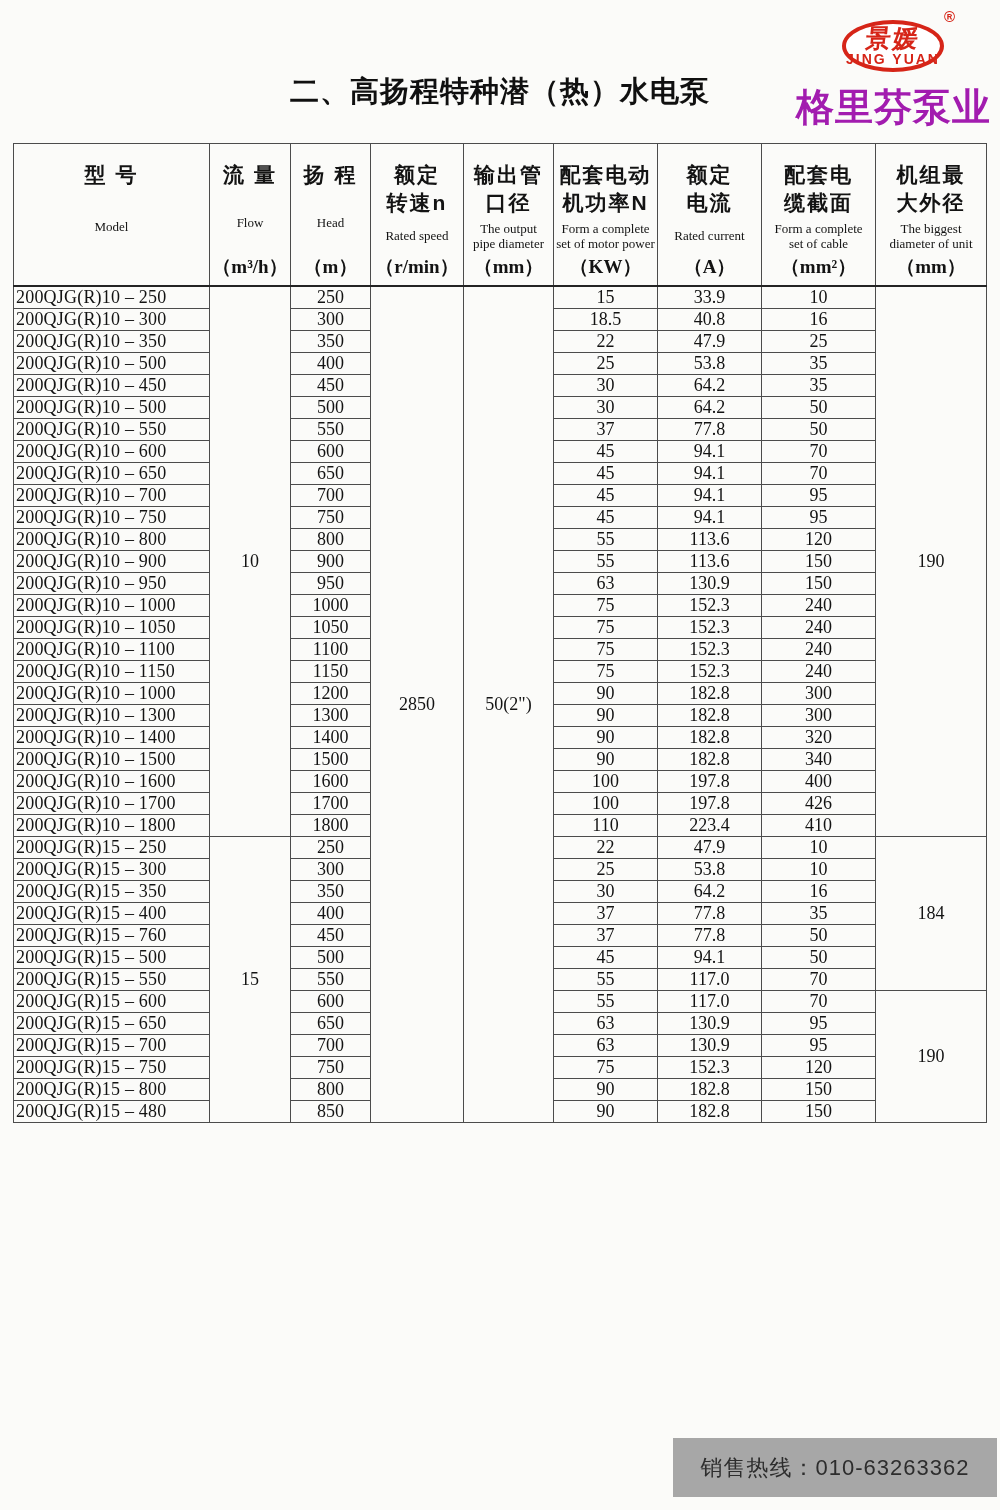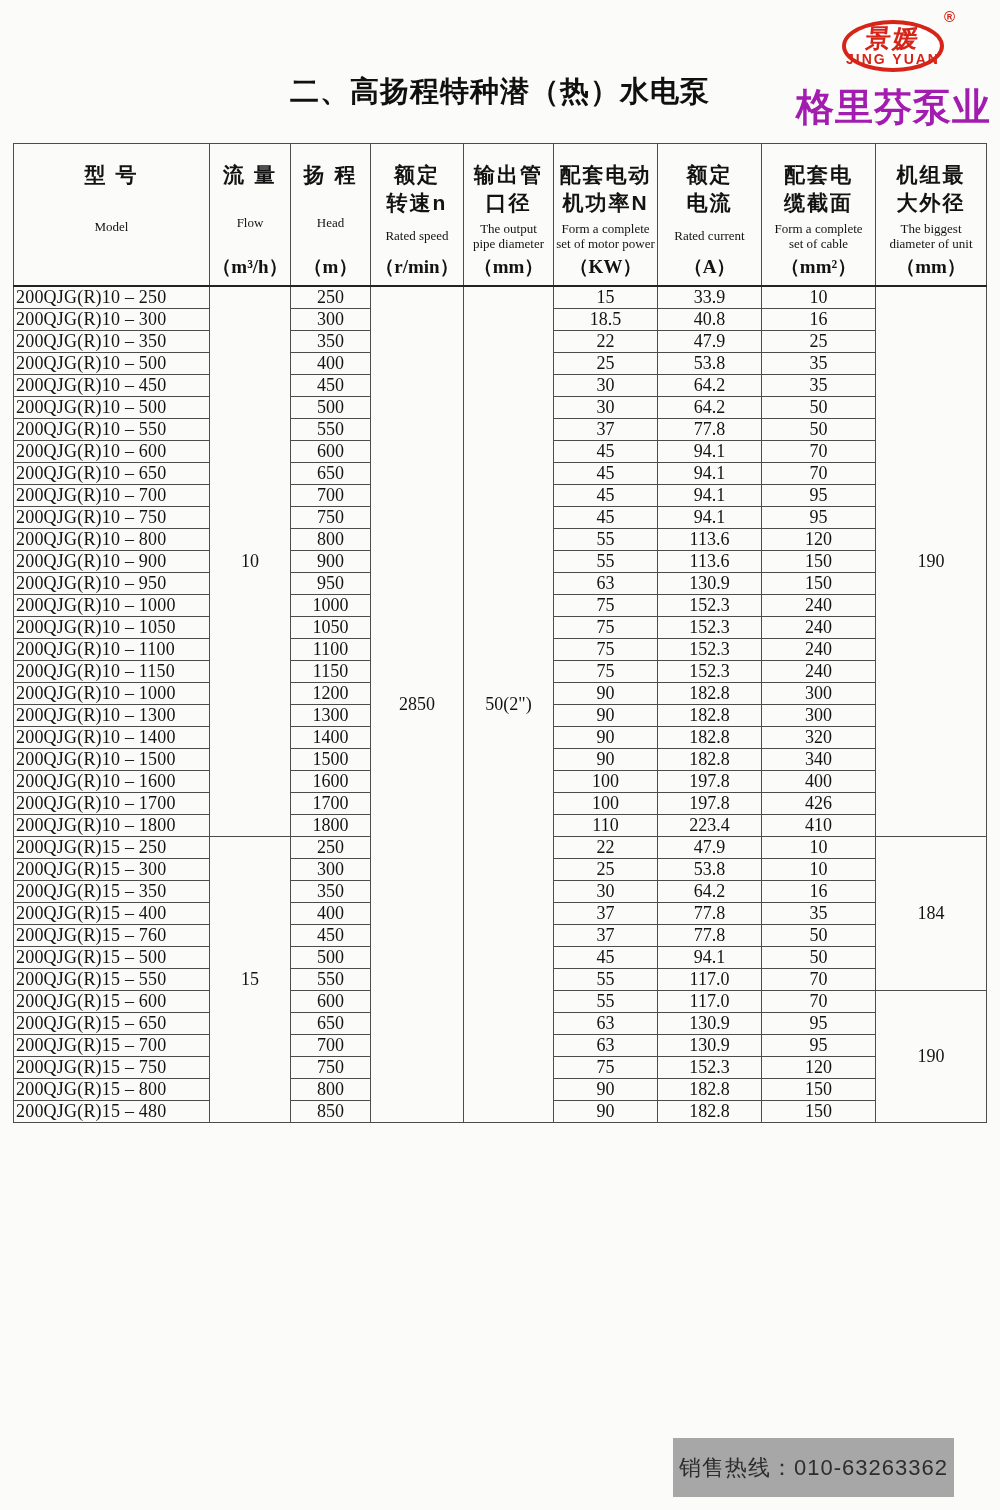--- a/index.html
+++ b/index.html
@@ -79,21 +79,21 @@
     font-family:"Liberation Serif", serif;
     font-weight:bold; font-size:19px; line-height:1;
     min-height:10px;
   }
   .pump-table td.model-cell {
     text-align:left; padding-left:2px; letter-spacing:0.2px;
   }
   .pump-table td.span-cell { font-size:18px; }
   
   .hotline-bar {
-    position:absolute; left:673px; top:1438px; width:281px; height:59px;
+    position:absolute; left:673px; top:1438px; width:324px; height:59px;
     background:#a7a7a7;
     display:flex; align-items:center; justify-content:center;
     font-family:"Liberation Sans", sans-serif;
     font-size:22px; letter-spacing:1px; color:#2d2d2d;
     white-space:nowrap;
   }
 </style>
 </head>
 <body>
 

